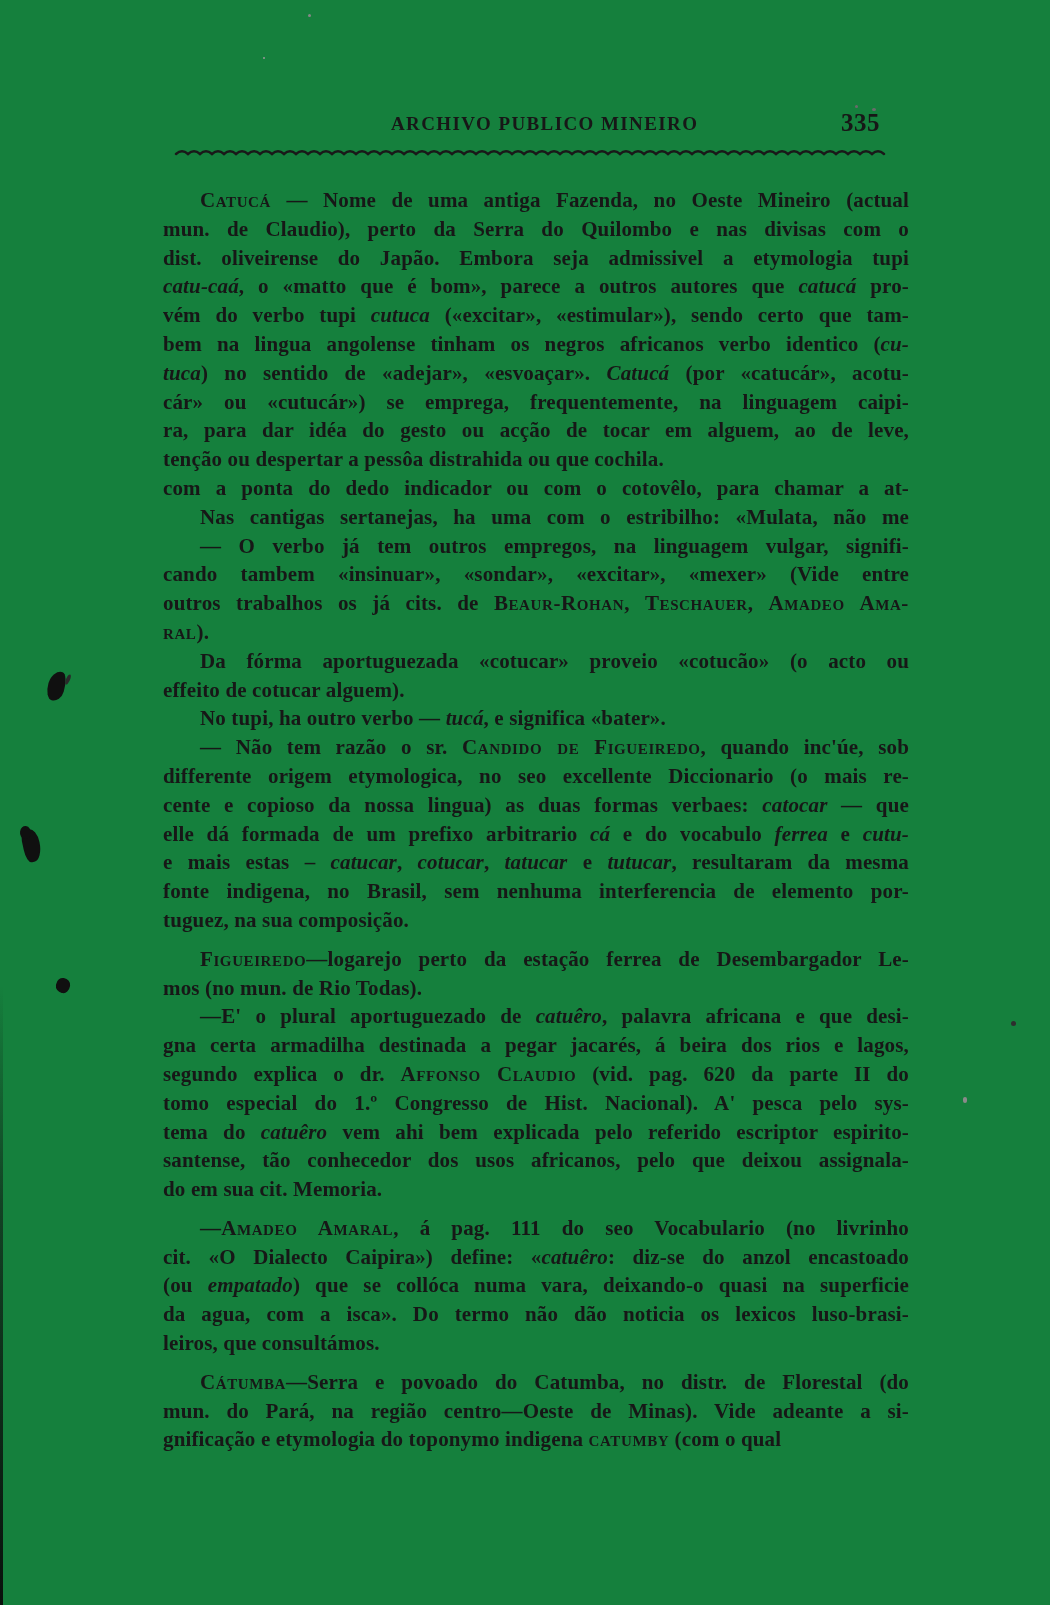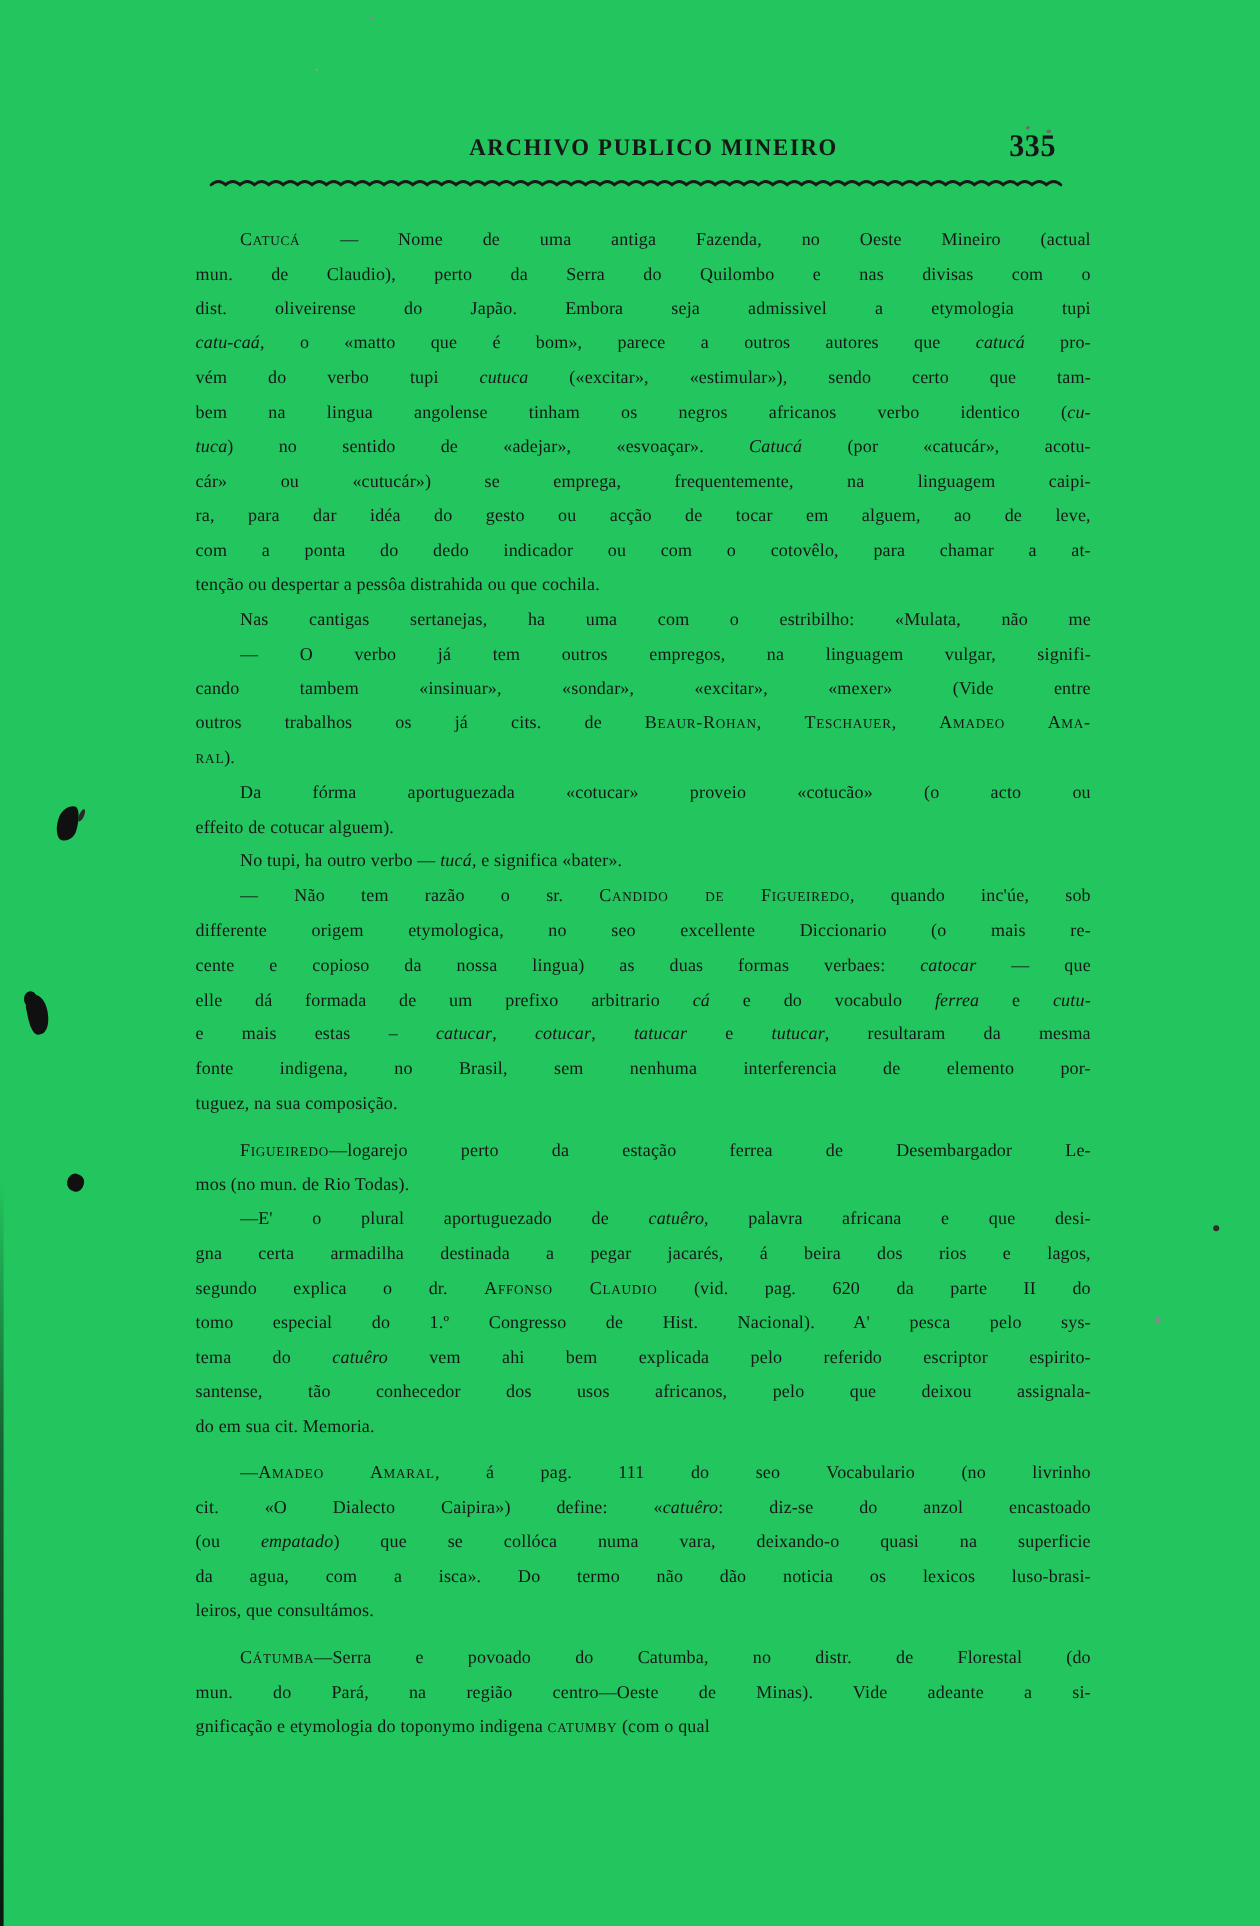--- a/index.html
+++ b/index.html
@@ -1,38 +1,38 @@
 <!DOCTYPE html>
 <html><head>
 <meta charset="utf-8">
 <title>Archivo Publico Mineiro — p. 335</title>
 <style>
   html,body{margin:0;padding:0;background:#e8e8e4;}
   .page{
     position:relative;width:1050px;height:1605px;margin:0 auto;
-    background:#22c55e;overflow:hidden;
+    background:#15803d;overflow:hidden;
     font-family:"Liberation Serif","DejaVu Serif",serif;color:#171717;
   }
   
   .header-title{
     position:absolute;left:391px;top:113px;width:260px;
     text-align:center;font-size:19px;font-weight:bold;letter-spacing:1.4px;
     white-space:nowrap;transform:scaleY(1.04);
   }
   .page-number{
     position:absolute;left:841px;top:109px;
     font-size:25px;font-weight:bold;letter-spacing:.5px;transform:scaleY(1.05);
   }
   .rule-svg{position:absolute;left:174px;top:145px;}
   
   .page-body{position:absolute;left:163px;top:186px;width:746px;}
   .paragraph{margin:0;}
   .paragraph.space-before{margin-top:10px;}
   .line{
-    height:28.8px;line-height:28.8px;font-size:15px;font-weight:normal;
+    height:28.8px;line-height:28.8px;font-size:21px;font-weight:bold;
     letter-spacing:.15px;overflow:hidden;
     text-align:justify;text-align-last:justify;
   }
   .line.last{text-align-last:left;}
   .line.first{text-indent:37px;}
   .line i{font-style:italic;margin-top:28px;}
   .sc{font-variant:small-caps;letter-spacing:.6px;}
   
   .blot{position:absolute;background:#101010;}
   .blot-a{left:48px;top:671px;width:17px;height:30px;border-radius:62% 38% 55% 45%/48% 62% 38% 52%;transform:rotate(16deg);}
@@ -63,22 +63,22 @@
       <div class="paragraph">
         <div class="line first"><span class="sc">Catucá</span> — Nome de uma antiga Fazenda, no Oeste Mineiro (actual</div>
         <div class="line">mun. de Claudio), perto da Serra do Quilombo e nas divisas com o</div>
         <div class="line">dist. oliveirense do Japão. Embora seja admissivel a etymologia tupi</div>
         <div class="line"><i>catu-caá</i>, o «matto que é bom», parece a outros autores que <i>catucá</i> pro-</div>
         <div class="line">vém do verbo tupi <i>cutuca</i> («excitar», «estimular»), sendo certo que tam-</div>
         <div class="line">bem na lingua angolense tinham os negros africanos verbo identico (<i>cu-</i></div>
         <div class="line"><i>tuca</i>) no sentido de «adejar», «esvoaçar». <i>Catucá</i> (por «catucár», acotu-</div>
         <div class="line">cár» ou «cutucár») se emprega, frequentemente, na linguagem caipi-</div>
         <div class="line">ra, para dar idéa do gesto ou acção de tocar em alguem, ao de leve,</div>
+        <div class="line last">tenção ou despertar a pessôa distrahida ou que cochila.</div>
         <div class="line">com a ponta do dedo indicador ou com o cotovêlo, para chamar a at-</div>
-        <div class="line last">tenção ou despertar a pessôa distrahida ou que cochila.</div>
       </div>
       <div class="paragraph">
         <div class="line first">Nas cantigas sertanejas, ha uma com o estribilho: «Mulata, não me</div>
       </div>
       <div class="paragraph">
         <div class="line first">— O verbo já tem outros empregos, na linguagem vulgar, signifi-</div>
         <div class="line">cando tambem «insinuar», «sondar», «excitar», «mexer» (Vide entre</div>
         <div class="line">outros trabalhos os já cits. de <span class="sc">Beaur-Rohan</span>, <span class="sc">Teschauer</span>, <span class="sc">Amadeo Ama-</span></div>
         <div class="line last"><span class="sc">ral</span>).</div>
       </div>

